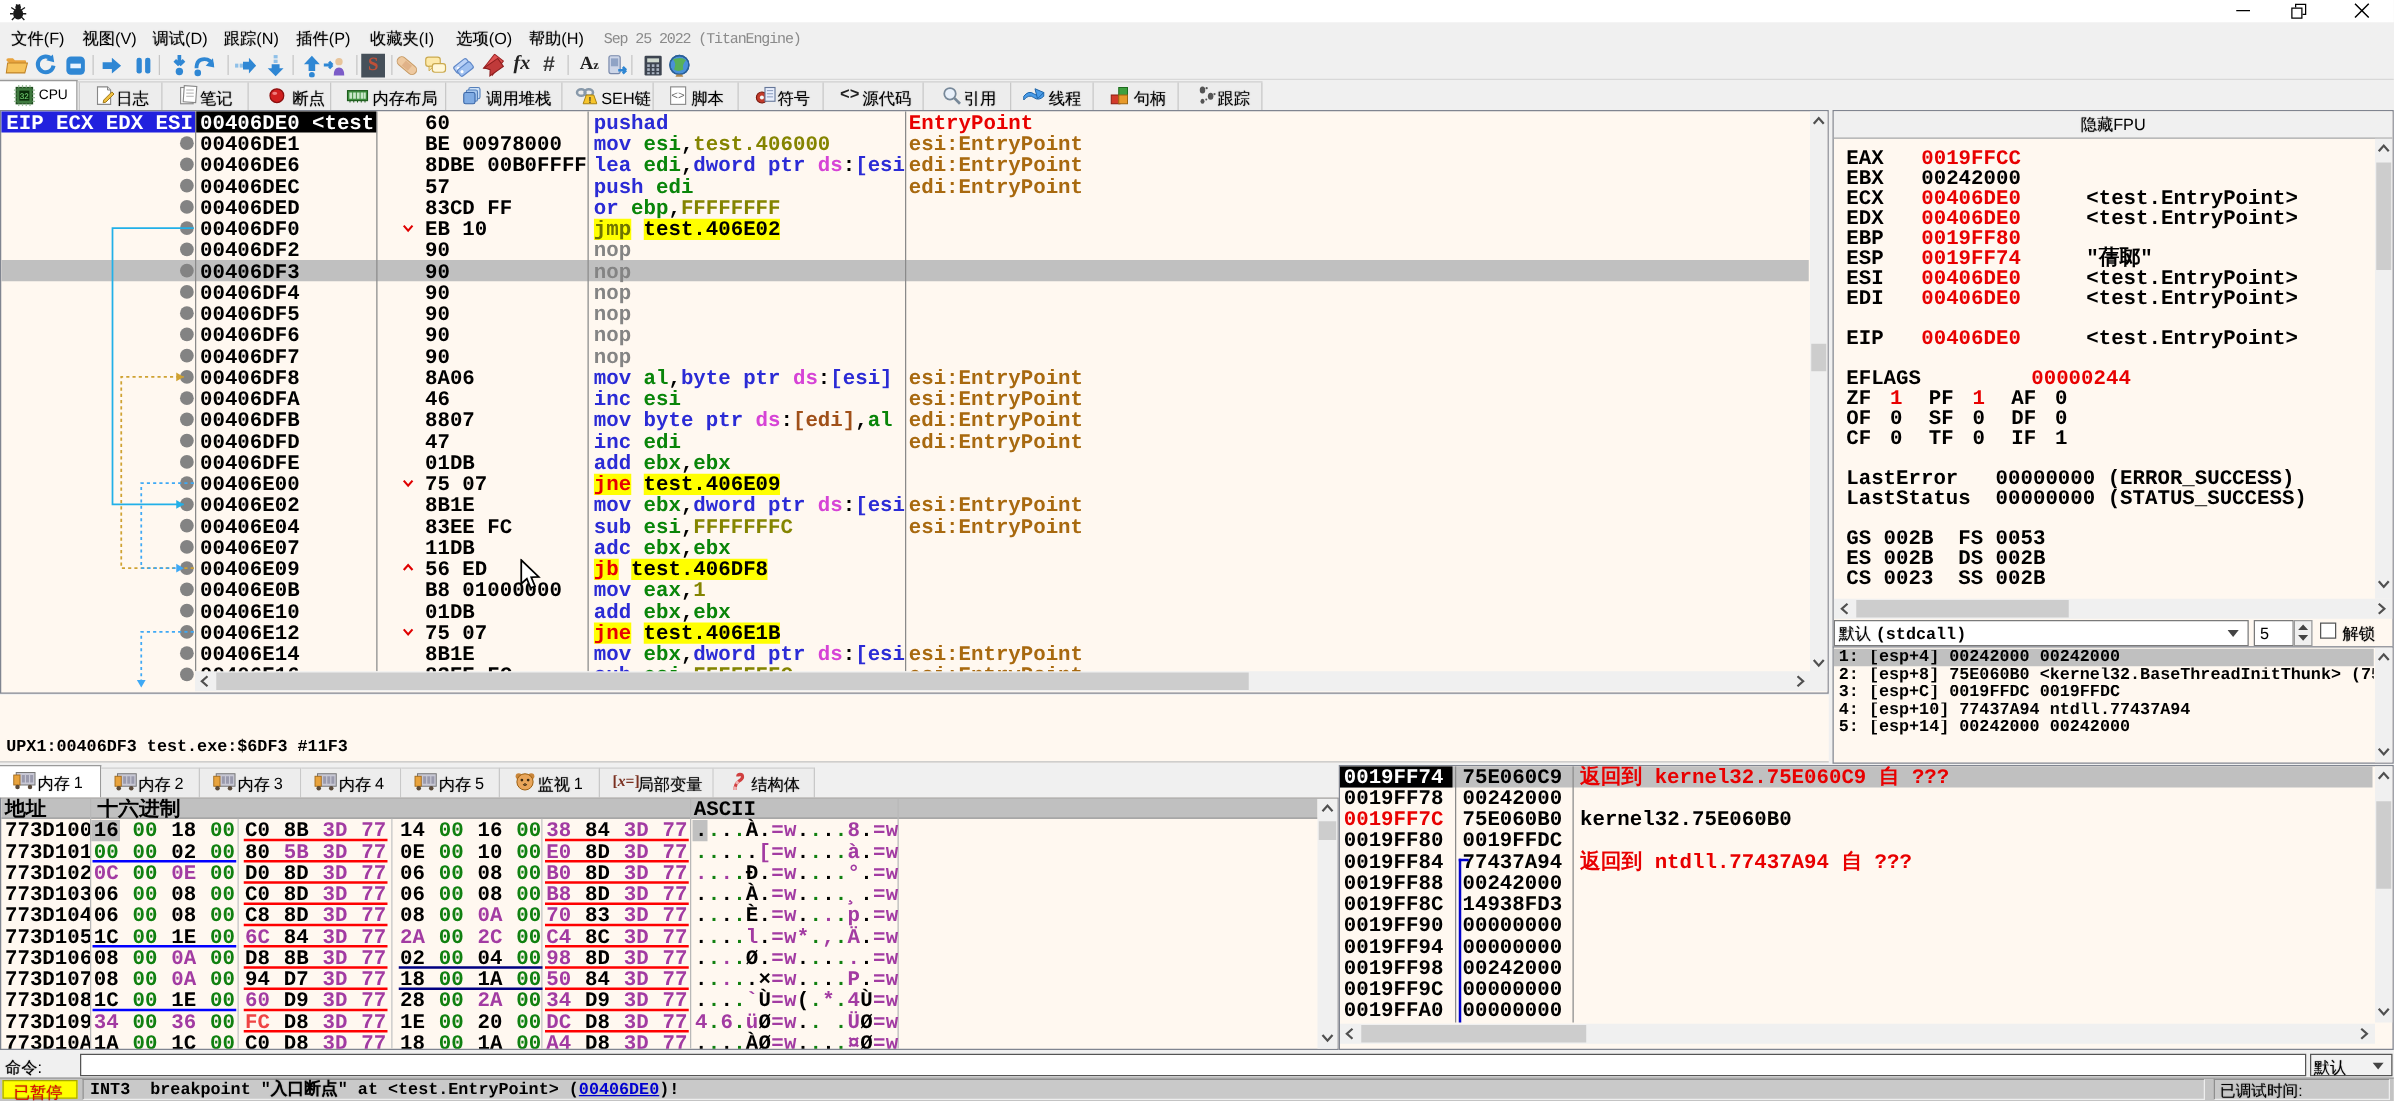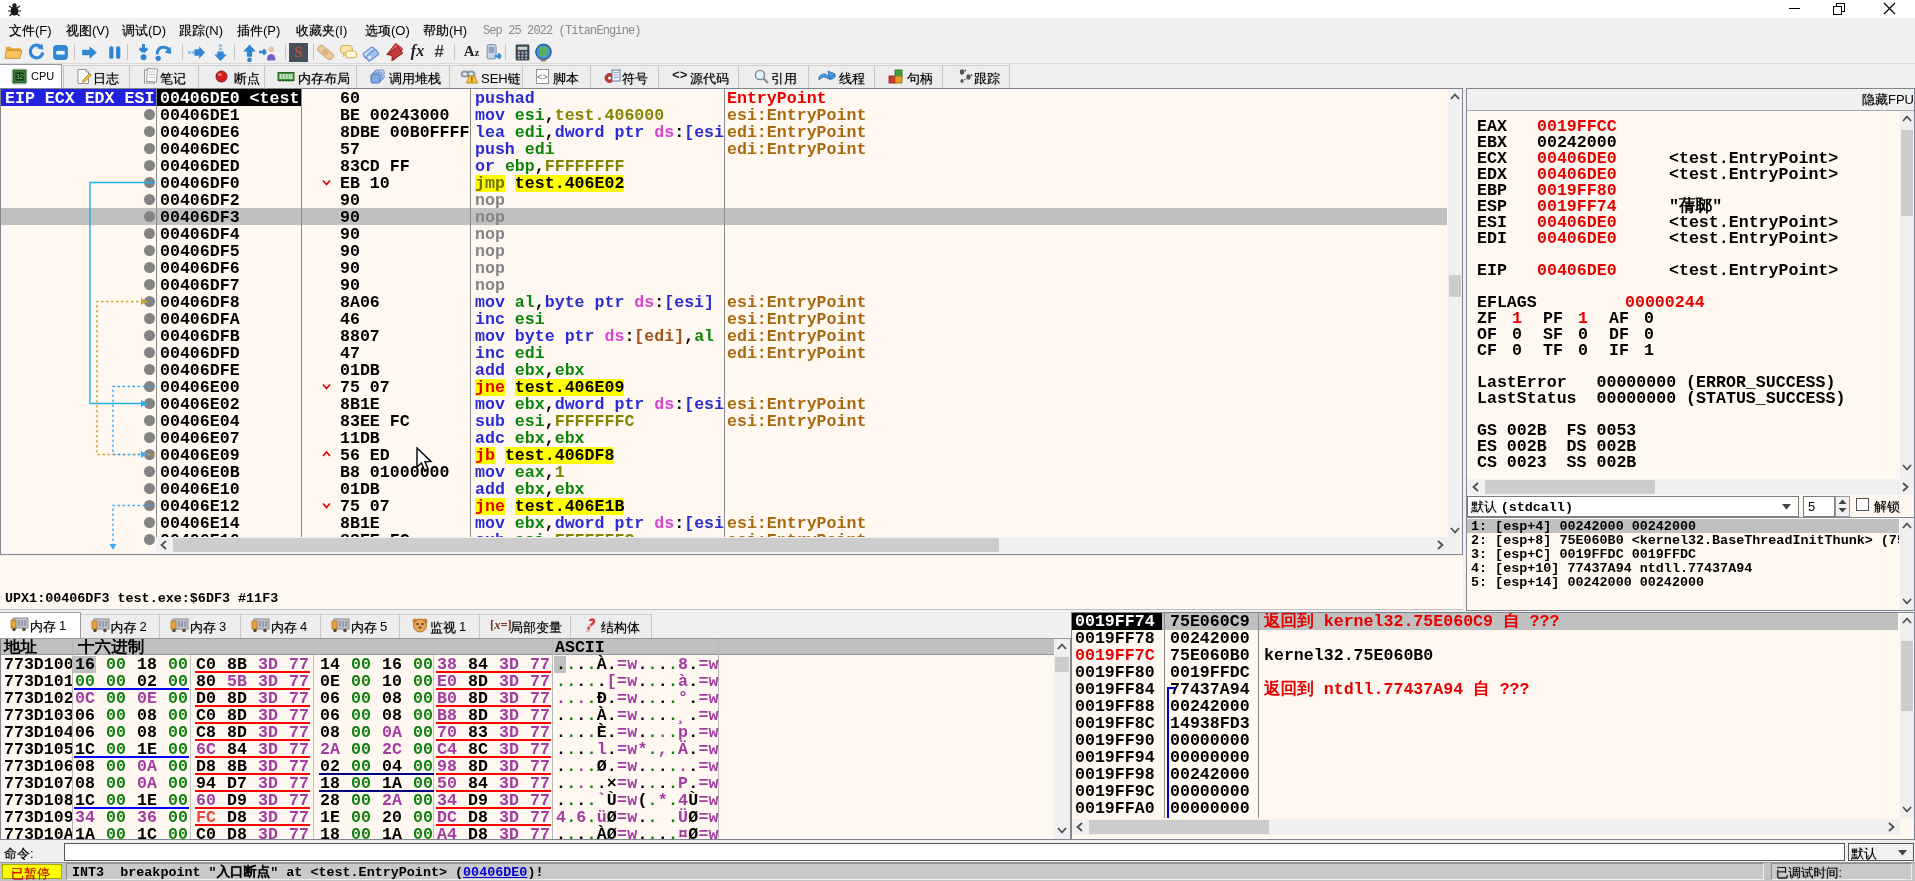--- a/index.html
+++ b/index.html
@@ -281,21 +281,21 @@
 <div class="a" style="left:723px;top:0;width:1px;height:448px;background:#8a8a8a"></div>
 <div class="a" style="left:0;top:0;width:155px;height:17px;background:#2121de"></div>
 <div class="a mono" style="left:4px;top:1px;color:#fff">EIP ECX EDX ESI</div>
 <div class="a" style="left:156px;top:0;width:144px;height:17px;background:#000"></div>
 <div class="a mono" style="left:159px;top:1px;color:#fff">00406DE0 &lt;test</div>
 <div class="a mono k" style="left:339px;top:1px">60</div>
 <div class="a mono" style="left:474px;top:1px;width:249px;overflow:hidden"><span class="b">pushad</span></div>
 <div class="a mono rd" style="left:726px;top:1px">EntryPoint</div>
 <div class="a" style="left:143px;top:20px;width:11px;height:11px;border-radius:50%;background:#838383"></div>
 <div class="a mono adr" style="left:159px;top:18px">00406DE1</div>
-<div class="a mono k" style="left:339px;top:18px">BE 00243000</div>
+<div class="a mono k" style="left:339px;top:18px">BE 00978000</div>
 <div class="a mono" style="left:474px;top:18px;width:249px;overflow:hidden"><span class="b">mov </span><span class="g">esi</span><span class="k">,</span><span class="o">test.406000</span></div>
 <div class="a mono br" style="left:726px;top:18px">esi:EntryPoint</div>
 <div class="a" style="left:143px;top:37px;width:11px;height:11px;border-radius:50%;background:#838383"></div>
 <div class="a mono adr" style="left:159px;top:35px">00406DE6</div>
 <div class="a mono k" style="left:339px;top:35px">8DBE 00B0FFFF</div>
 <div class="a mono" style="left:474px;top:35px;width:249px;overflow:hidden"><span class="b">lea </span><span class="g">edi</span><span class="k">,</span><span class="b">dword ptr </span><span class="m">ds</span><span class="k">:</span><span class="b">[esi+FFFFB000]</span></div>
 <div class="a mono br" style="left:726px;top:35px">edi:EntryPoint</div>
 <div class="a" style="left:143px;top:54px;width:11px;height:11px;border-radius:50%;background:#838383"></div>
 <div class="a mono adr" style="left:159px;top:52px">00406DEC</div>
 <div class="a mono k" style="left:339px;top:52px">57</div>
@@ -440,21 +440,21 @@
       <path d="M1437.0 452.0 L1441.5 456.0 L1437.0 460.0" stroke="#505050" stroke-width="1.8" fill="none"></path>
     </svg>
 <div class="a sb" style="left:1447px;top:448px;width:14px;height:16px"></div>
 </div>
 <div class="a" style="left:0;top:556px;width:1463px;height:54px;background:#fff8f0;border-bottom:1px solid #c0c0c0"></div>
 <div class="a smono k" style="left:5px;top:592px">UPX1:00406DF3 test.exe:$6DF3 #11F3</div>
 <svg class="a" style="left:415px;top:447px" width="22" height="26" viewBox="0 0 22 26">
     <path d="M2 1 L2 20 L6.5 16 L9.5 23.5 L13 22 L10 14.8 L16 14.5 Z" fill="#fff" stroke="#000" stroke-width="1.4"></path>
   </svg>
 <div class="a" style="left:1466px;top:88px;width:449px;height:430px;background:#fff8f0;border:1px solid #808590;overflow:hidden">
-<div class="a" style="left:0;top:0;width:447px;height:22px;background:#f0f0f0;border-bottom:1px solid #a8a8a8;text-align:right;font-size:13px;line-height:22px"><c>隐藏</c>FPU</div>
+<div class="a" style="left:0;top:0;width:447px;height:22px;background:#f0f0f0;border-bottom:1px solid #a8a8a8;text-align:center;font-size:13px;line-height:22px"><c>隐藏</c>FPU</div>
 <div class="a mono k" style="left:10px;top:29px">EAX</div>
 <div class="a mono" style="left:70px;top:29px;color:#e80000">0019FFCC</div>
 <div class="a mono k" style="left:10px;top:45px">EBX</div>
 <div class="a mono" style="left:70px;top:45px;color:#000">00242000</div>
 <div class="a mono k" style="left:10px;top:61px">ECX</div>
 <div class="a mono" style="left:70px;top:61px;color:#e80000">00406DE0</div>
 <div class="a mono k" style="left:202px;top:61px">&lt;test.EntryPoint&gt;</div>
 <div class="a mono k" style="left:10px;top:77px">EDX</div>
 <div class="a mono" style="left:70px;top:77px;color:#e80000">00406DE0</div>
 <div class="a mono k" style="left:202px;top:77px">&lt;test.EntryPoint&gt;</div>

